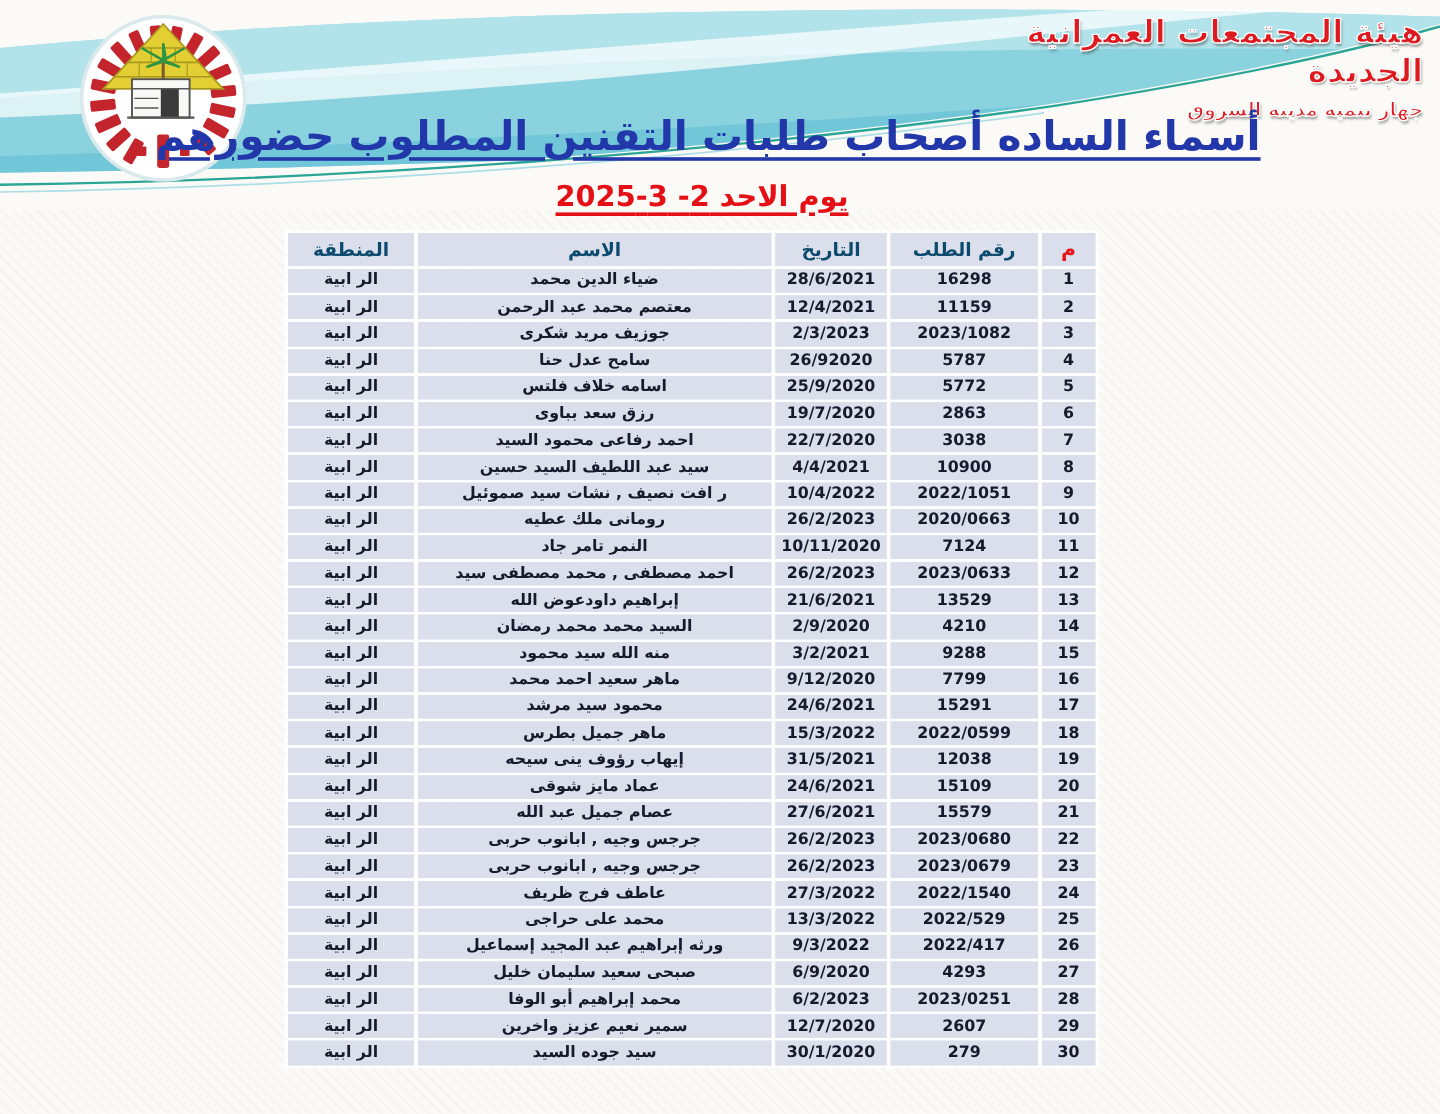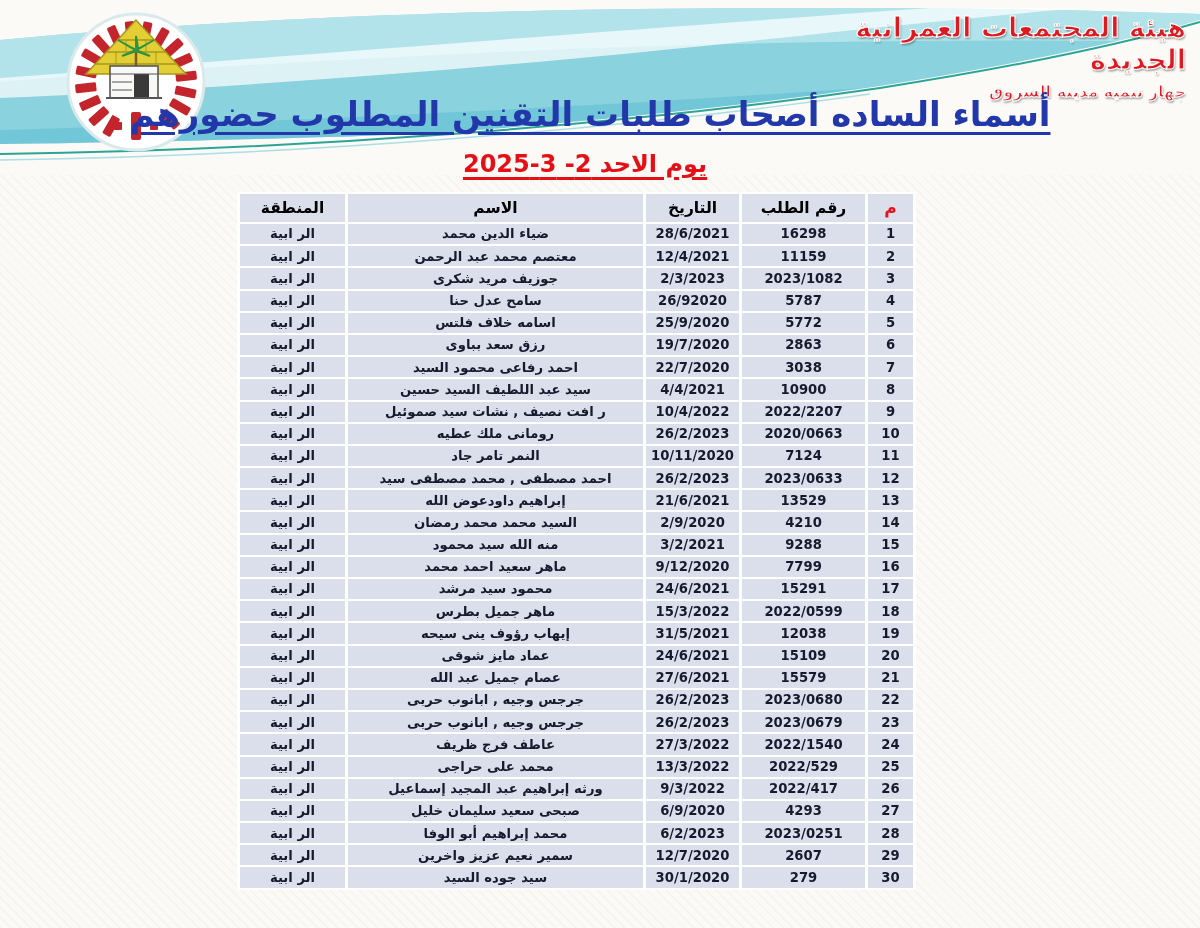--- a/index.html
+++ b/index.html
@@ -40,21 +40,21 @@
   
   table.list{
     position:absolute; top:192px; left:237px; width:676px; height:698px;
     border-collapse:collapse; table-layout:fixed; direction:rtl; z-index:4;
   }
   table.list th, table.list td{
     background:#dbdfec; border:2px solid #ffffff; border-left-width:3px; border-right-width:3px;
     text-align:center; vertical-align:middle; overflow:hidden; white-space:nowrap;
   }
   table.list th{
-    color:#000000; font-size:15.5px; font-weight:bold; height:30px;
+    color:#0c4a6e; font-size:15.5px; font-weight:bold; height:30px;
   }
   table.list th.col-num{ color:#e8141c; font-size:17px; }
   table.list td{
     color:#171a2d; font-size:13.2px; font-weight:bold; height:21px; line-height:1;
   }
   .col-num   { width:48px; }
   .col-request_no { width:126px; }
   .col-date  { width:96px; }
   .col-name  { width:298px; }
   .col-area  { width:108px; }
@@ -204,21 +204,21 @@
         </tr>
         <tr>
           <td class="col-num">8</td>
           <td class="col-request_no">10900</td>
           <td class="col-date">4/4/2021</td>
           <td class="col-name">سيد عبد اللطيف السيد حسين</td>
           <td class="col-area">الر ابية</td>
         </tr>
         <tr>
           <td class="col-num">9</td>
-          <td class="col-request_no">2022/2207</td>
+          <td class="col-request_no">2022/1051</td>
           <td class="col-date">10/4/2022</td>
           <td class="col-name">ر افت نصيف , نشات سيد صموئيل</td>
           <td class="col-area">الر ابية</td>
         </tr>
         <tr>
           <td class="col-num">10</td>
           <td class="col-request_no">2020/0663</td>
           <td class="col-date">26/2/2023</td>
           <td class="col-name">رومانى ملك عطيه</td>
           <td class="col-area">الر ابية</td>

